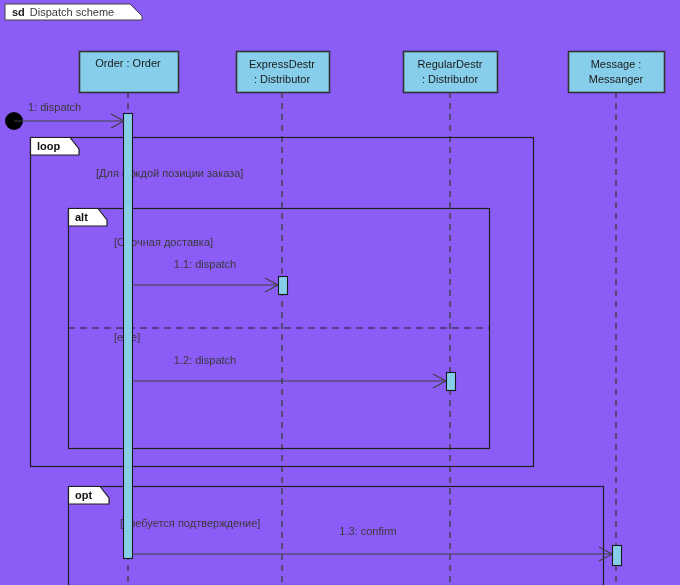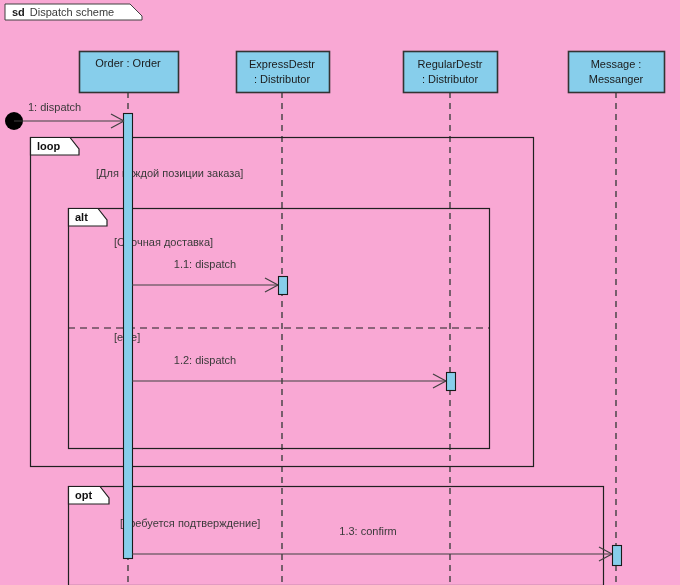--- a/index.html
+++ b/index.html
@@ -11,21 +11,21 @@
   body {
     width: 680px;
     height: 585px;
     font-family: "Liberation Sans", sans-serif;
     overflow: hidden;
   }
   #diagram-root {
     position: relative;
     width: 680px;
     height: 585px;
-    background: #f9a8d4;
+    background: #8b5cf6;
     text-align: right;
   }
   svg#diagram-svg {
     position: absolute;
     top: 0;
     left: 0;
     width: 680px;
     height: 585px;
     display: block;
   }

